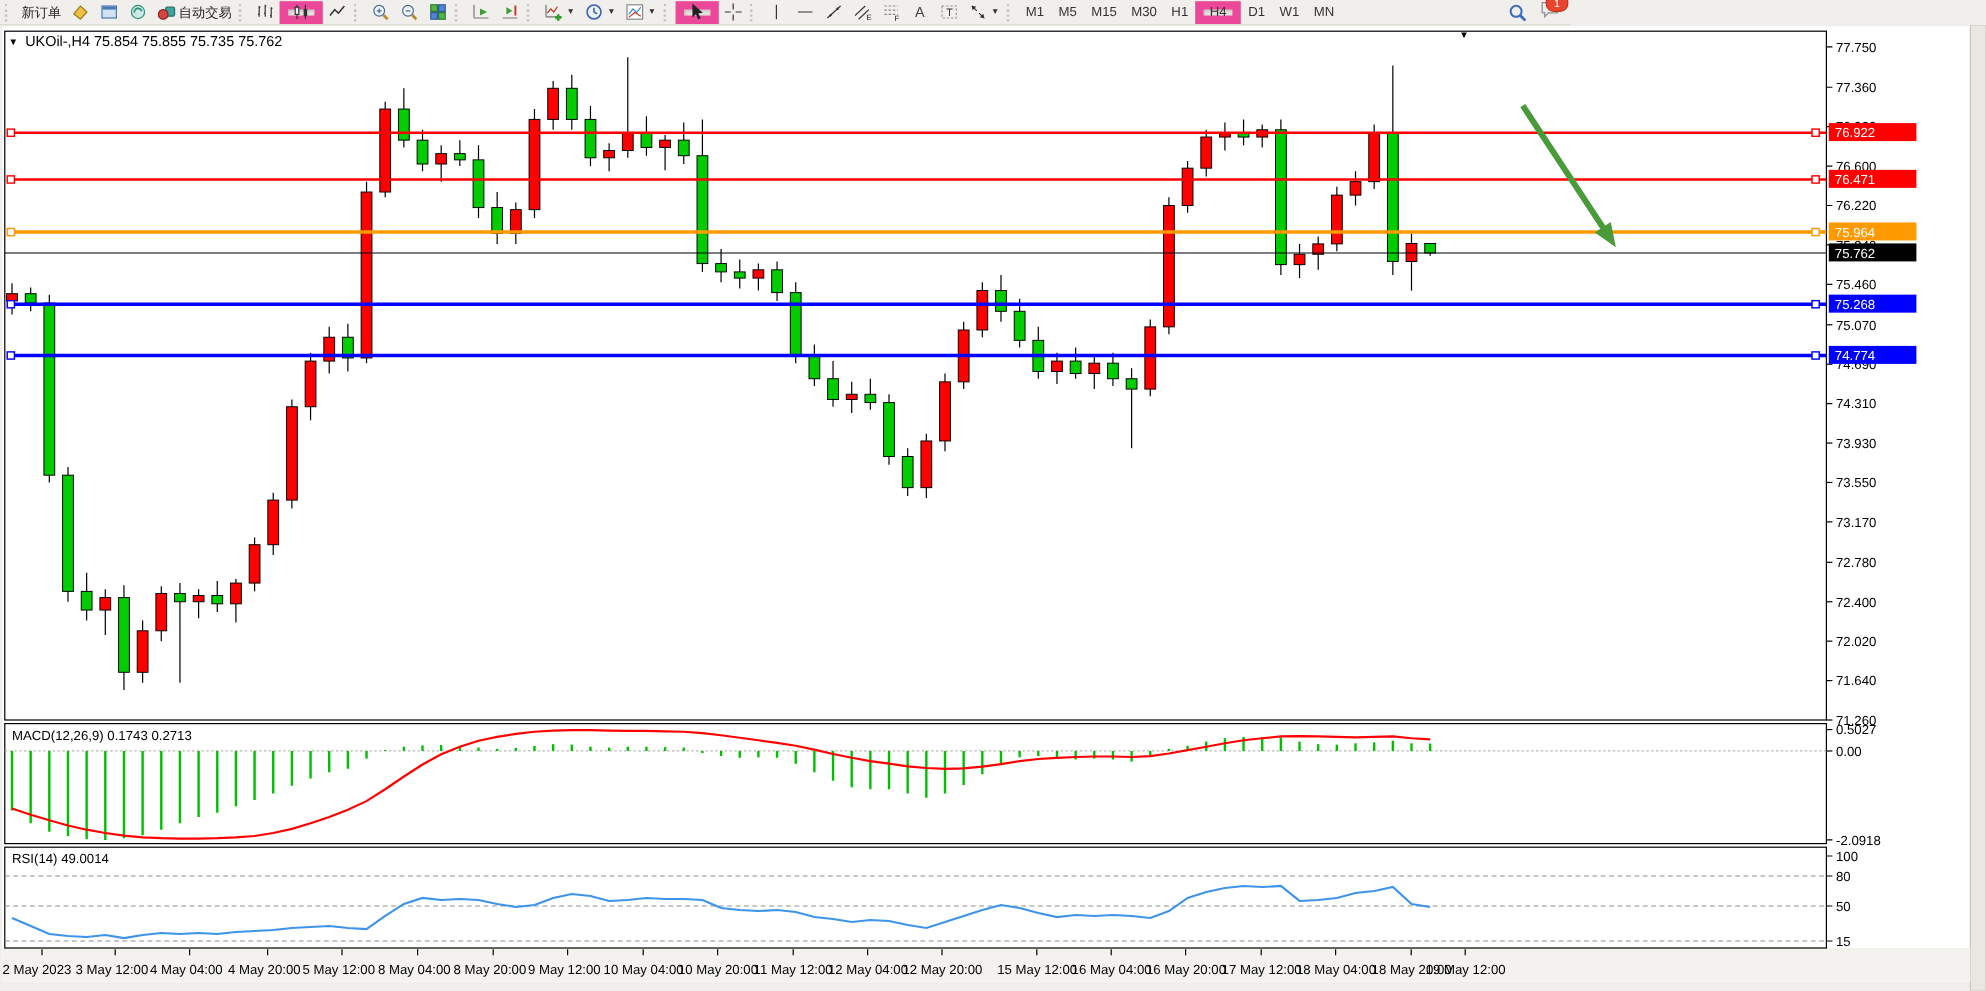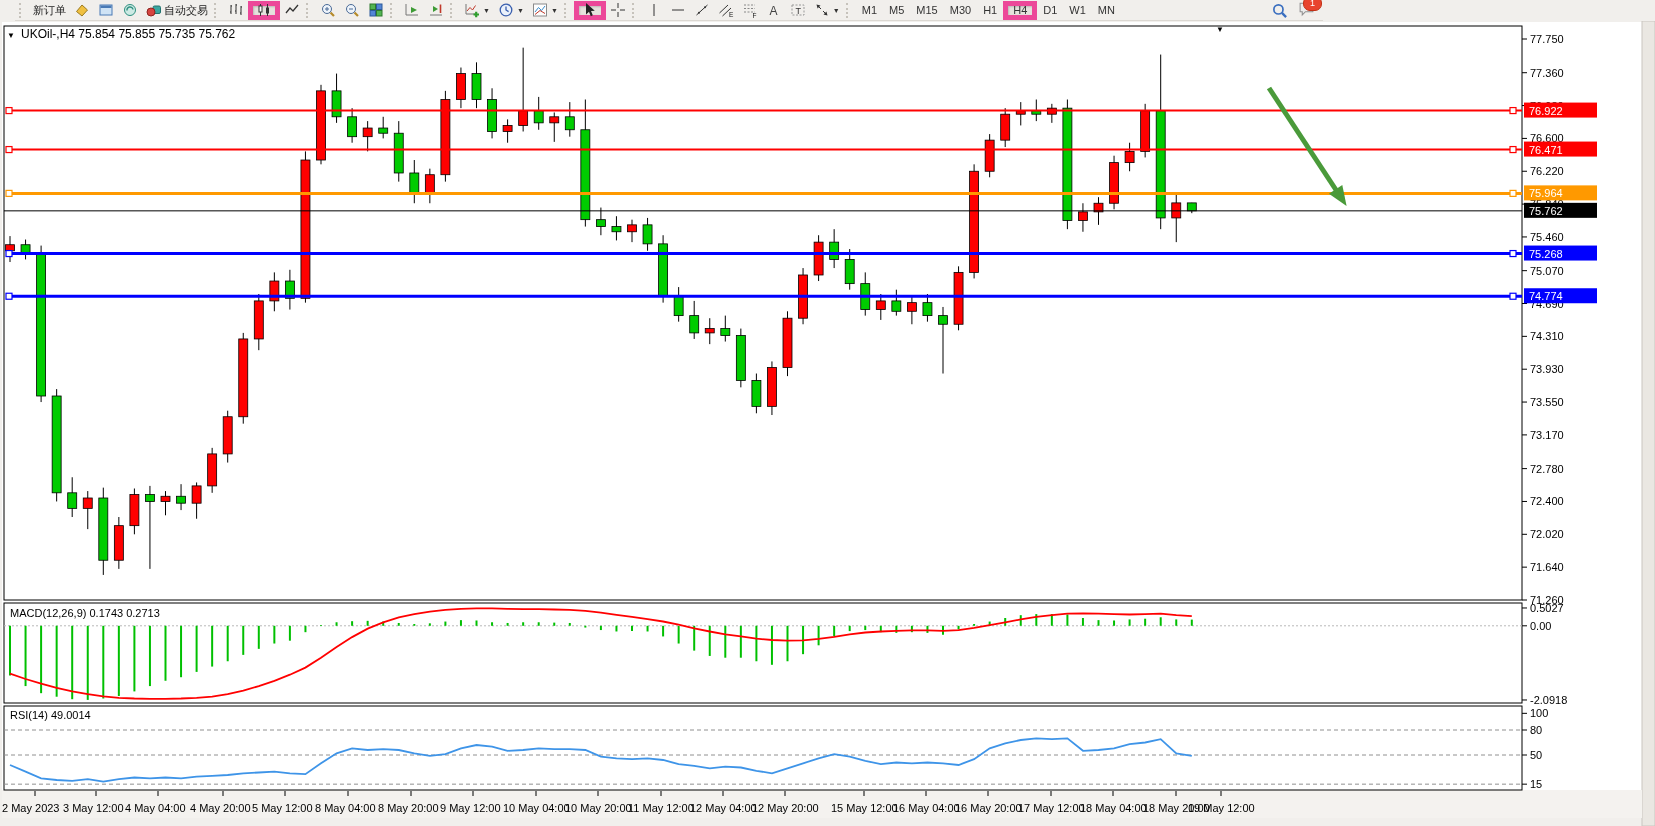--- a/index.html
+++ b/index.html
@@ -4,28 +4,28 @@
 <style>
   html,body{margin:0;padding:0;}
   body{
     width:1655px;height:826px;position:relative;overflow:hidden;
     background:#f1efec;font-family:"Liberation Sans",sans-serif;
     -webkit-font-smoothing:antialiased;
   }
   .toolbar{
     position:absolute;top:0;left:0;width:1308px;height:21px;
     background:#f1efec;border-bottom:1px solid #dcd8d2;
-    display:flex;align-items:center;padding-left:2px;box-sizing:border-box;margin-left:15px;
+    display:flex;align-items:center;padding-left:2px;box-sizing:border-box;
   }
   .tb-btn{
     height:19px;min-width:20px;display:flex;align-items:center;justify-content:center;
     font-size:11px;color:#222;padding:0 3px;border:1px solid transparent;
     background:transparent;font-family:"Liberation Sans",sans-serif;cursor:default;gap:2px;
   }
-  .tb-btn.active{border:5px solid #ec4899;background:#e5e2dd;box-shadow:inset 1px 1px 2px rgba(0,0,0,.18);}
+  .tb-btn.active{border:7px solid #ec4899;background:#e5e2dd;box-shadow:inset 1px 1px 2px rgba(0,0,0,.18);}
   .tb-btn svg{display:block;}
   .grip{width:4px;height:15px;border-left:2px dotted #c6c2bb;margin:0 4px 0 2px;}
   .caret{font-size:7px;color:#333;margin-left:1px;line-height:1;}
   .tf{font-size:11px;color:#333;padding:0 5px;}
   .toolbar-right{margin-left:auto;display:flex;align-items:center;margin-right:8px;gap:6px;}
   .chat-wrap{position:relative;}
   .chat-badge{
     position:absolute;top:-4px;right:-7px;min-width:13px;height:13px;border-radius:7px;
     background:#e8442e;color:#fff;font-size:9px;display:flex;align-items:center;
     justify-content:center;padding:0 2px;border:1px solid #c23015;

